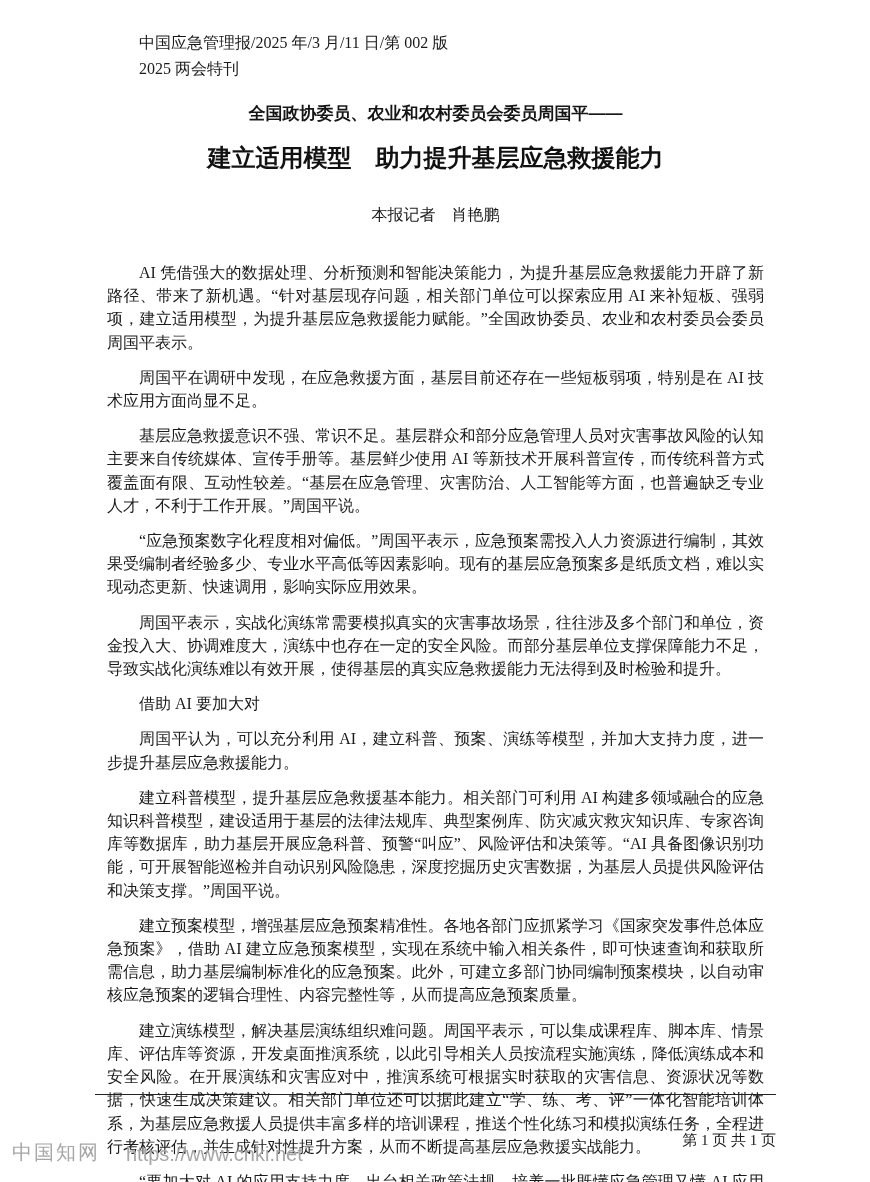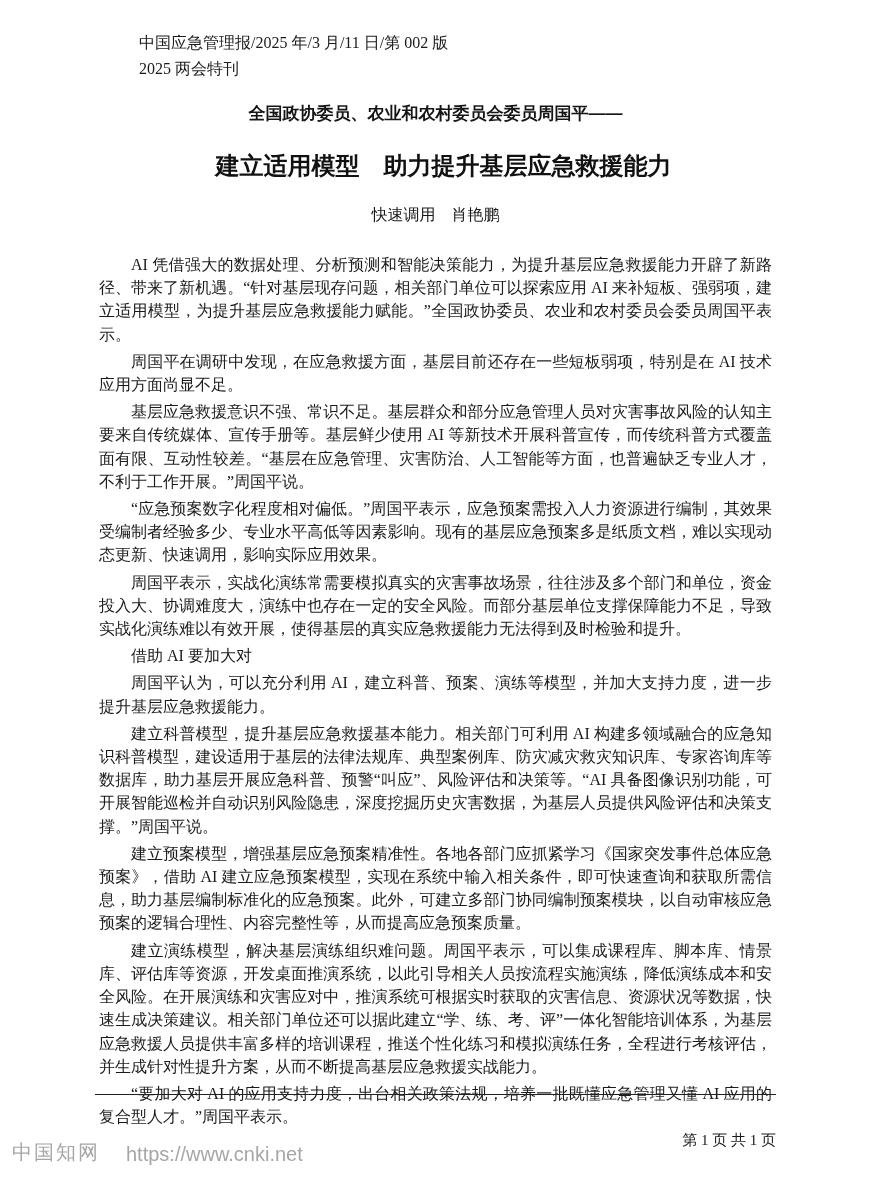--- a/index.html
+++ b/index.html
@@ -30,21 +30,21 @@
     font-family: "Liberation Sans", "DejaVu Sans", sans-serif;
     font-weight: bold;
     font-size: 17px;
     color: #151515;
   }
   .title {
     position: absolute;
     left: 95px;
     top: 142px;
     width: 681px;
-    margin: 8px;
+    margin: 0;
     text-align: center;
     font-family: "Liberation Sans", "DejaVu Sans", sans-serif;
     font-weight: bold;
     font-size: 24px;
     color: #111111;
   }
   .byline {
     position: absolute;
     left: 95px;
     top: 205px;
@@ -57,21 +57,21 @@
     position: absolute;
     left: 95px;
     top: 249px;
     width: 681px;
     font-size: 16px;
     line-height: 23.2px;
     text-align: justify;
     color: #1a1a1a;
   }
   .article-body p {
-    margin: 4px;
+    margin: 12px;
     text-indent: 2em;
     font-family: Liberation Serif, serif;
   }
   .footer-rule {
     position: absolute;
     left: 95px;
     top: 1094px;
     width: 681px;
     height: 0;
     border-top: 1.5px solid #222222;
@@ -106,21 +106,21 @@
 
   <div class="doc-header">
     <div>中国应急管理报/2025 年/3 月/11 日/第 002 版</div>
     <div>2025 两会特刊</div>
   </div>
 
   <div class="supertitle">全国政协委员、农业和农村委员会委员周国平——</div>
 
   <h1 class="title">建立适用模型　助力提升基层应急救援能力</h1>
 
-  <div class="byline">快速调用　肖艳鹏</div>
+  <div class="byline">本报记者　肖艳鹏</div>
 
   <div class="article-body" id="article-body">
       <p>AI 凭借强大的数据处理、分析预测和智能决策能力，为提升基层应急救援能力开辟了新路径、带来了新机遇。“针对基层现存问题，相关部门单位可以探索应用 AI 来补短板、强弱项，建立适用模型，为提升基层应急救援能力赋能。”全国政协委员、农业和农村委员会委员周国平表示。</p>
       <p>周国平在调研中发现，在应急救援方面，基层目前还存在一些短板弱项，特别是在 AI 技术应用方面尚显不足。</p>
       <p>基层应急救援意识不强、常识不足。基层群众和部分应急管理人员对灾害事故风险的认知主要来自传统媒体、宣传手册等。基层鲜少使用 AI 等新技术开展科普宣传，而传统科普方式覆盖面有限、互动性较差。“基层在应急管理、灾害防治、人工智能等方面，也普遍缺乏专业人才，不利于工作开展。”周国平说。</p>
       <p>“应急预案数字化程度相对偏低。”周国平表示，应急预案需投入人力资源进行编制，其效果受编制者经验多少、专业水平高低等因素影响。现有的基层应急预案多是纸质文档，难以实现动态更新、快速调用，影响实际应用效果。</p>
       <p>周国平表示，实战化演练常需要模拟真实的灾害事故场景，往往涉及多个部门和单位，资金投入大、协调难度大，演练中也存在一定的安全风险。而部分基层单位支撑保障能力不足，导致实战化演练难以有效开展，使得基层的真实应急救援能力无法得到及时检验和提升。</p>
       <p>借助 AI 要加大对</p>
       <p>周国平认为，可以充分利用 AI，建立科普、预案、演练等模型，并加大支持力度，进一步提升基层应急救援能力。</p>
       <p>建立科普模型，提升基层应急救援基本能力。相关部门可利用 AI 构建多领域融合的应急知识科普模型，建设适用于基层的法律法规库、典型案例库、防灾减灾救灾知识库、专家咨询库等数据库，助力基层开展应急科普、预警“叫应”、风险评估和决策等。“AI 具备图像识别功能，可开展智能巡检并自动识别风险隐患，深度挖掘历史灾害数据，为基层人员提供风险评估和决策支撑。”周国平说。</p>

